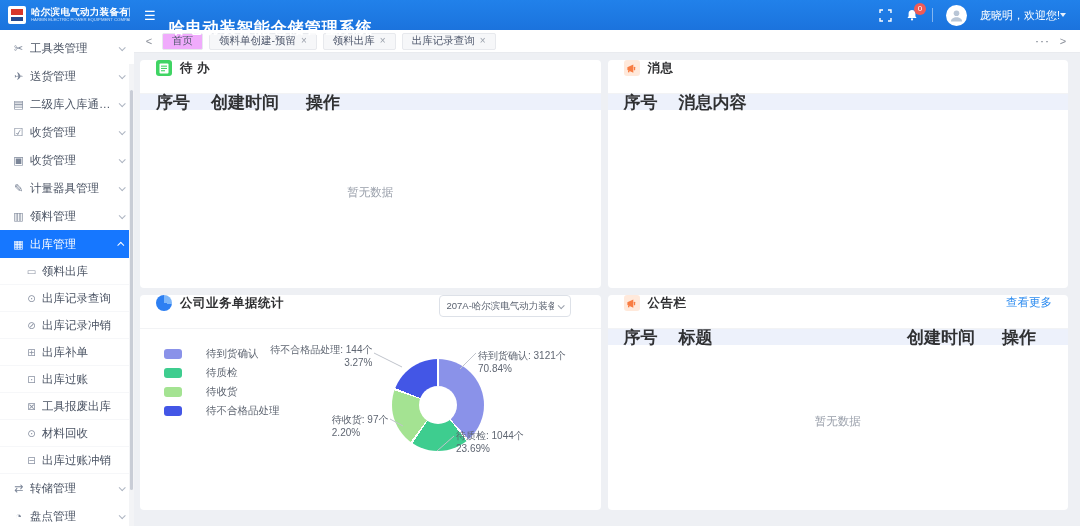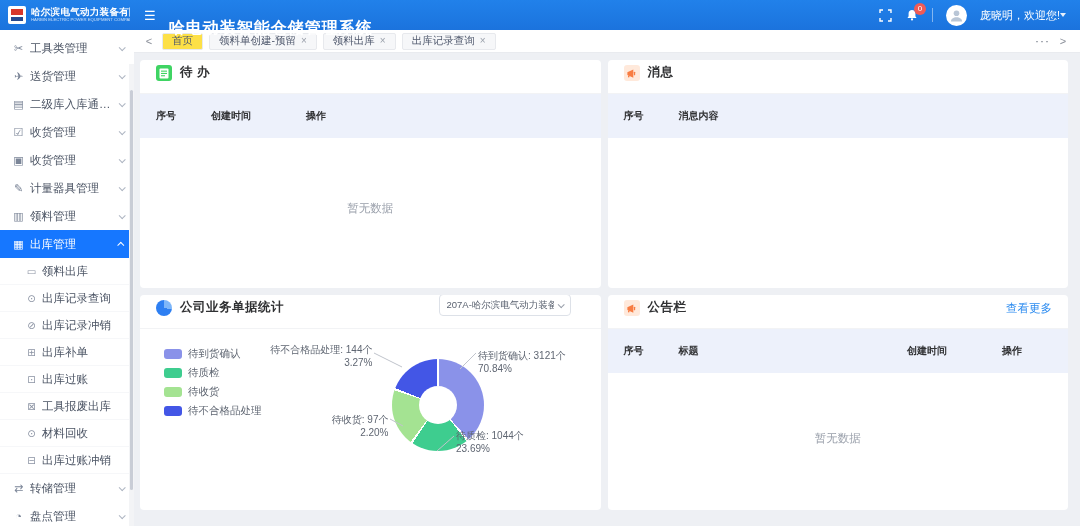--- a/index.html
+++ b/index.html
@@ -36,58 +36,58 @@
   .side-item.active { background:#1677ff; color:#fff; }
   .side-item.active .s-icon { color:#fff; }
   .side-item.active .caret { border-color:#fff; transform:rotate(-135deg) translateY(-1px); }
   .sub-item { height:27px; display:flex; align-items:center; padding-left:25px; font-size:11.5px; color:#4a5363; cursor:pointer; border-bottom:1px solid #f6f7f9; white-space:nowrap; }
   .sub-item .s-icon { width:13px; margin-right:4px; font-size:10px; color:#8b93a3; text-align:center; }
 
   
   .tabbar { position:absolute; top:30px; left:134px; right:0; height:23px; background:#fff; display:flex; align-items:center; padding:0 10px 0 8px; gap:6px; border-bottom:1px solid #e9ebef; z-index:10; }
   .tab-nav { color:#8a8f99; font-size:11px; width:14px; text-align:center; cursor:pointer; flex:0 0 auto; }
   .tab { height:17px; display:inline-flex; align-items:center; gap:5px; padding:0 9px; font-size:10.5px; color:#515a6e; background:#f6f7f9; border:1px solid #e7e9ed; border-radius:2px; cursor:pointer; white-space:nowrap; }
-  .tab.active { background:#fde047; }
+  .tab.active { background:#f0abfc; }
   .tab-close { font-size:10px; color:#9aa0ab; line-height:1; }
   .tab-more { margin-left:auto; color:#6b7280; font-size:12px; letter-spacing:1px; cursor:pointer; }
 
   
   .main { position:absolute; top:53px; left:134px; right:0; bottom:0; background:#eef0f4; padding:7px 12px 16px 6px; display:grid; grid-template-columns:1fr 1fr; grid-template-rows:228px 1fr; gap:7px; }
   .card { background:#fff; border-radius:4px; display:flex; flex-direction:column; overflow:hidden; }
-  .card-head { height:34px; flex:0 0 auto; display:flex; align-items:flex-end; gap:8px; padding:12px 16px; border-bottom:1px solid #f2f3f5; }
+  .card-head { height:34px; flex:0 0 auto; display:flex; align-items:flex-start; gap:8px; padding:0 16px; border-bottom:1px solid #f2f3f5; }
   .card-title { font-size:12.5px; font-weight:bold; color:#303133; letter-spacing:.5px; }
   .chip { width:16px; height:16px; border-radius:3px; display:inline-flex; align-items:center; justify-content:center; flex:0 0 auto; }
   .chip-doc { background:#3fd463; }
   .chip-horn { background:#ffe9db; }
   .chip-pie { border-radius:50%; background:conic-gradient(#7db6f9 0 100deg,#2d7ff2 100deg 360deg); }
-  .thead { display:flex; align-items:center; height:44px; flex:0 0 auto; background:#edf1fb; padding:0 16px; font-size:10px; font-weight:bold; color:#303133; }
+  .thead { display:flex; align-items:center; height:16px; flex:0 0 auto; background:#edf1fb; padding:0 16px; font-size:17px; font-weight:bold; color:#303133; }
   .col-seq { flex:0 0 55px; }
   .col-main { flex:1; }
   .col-time { flex:0 0 95px; }
   .col-op { flex:0 0 50px; }
   .card-body { flex:1; position:relative;border-radius:28px; }
   .empty { position:absolute; left:0; right:0; top:42%; text-align:center; color:#9aa0ab; font-size:11.5px; }
   .more-link { margin-left:auto; color:#2d8cf0; font-size:11.5px; cursor:pointer; }
 
   
   .select { margin-left:auto; margin-right:14px; width:132px; height:22px; border:1px solid #dde1e8; border-radius:4px; display:flex; align-items:center; padding:0 7px; gap:4px; cursor:pointer; background:#fff; }
   .select-text { flex:1; font-size:9.5px; color:#5a6270; white-space:nowrap; overflow:hidden; }
   .caret-dn-g { width:5px; height:5px; border-right:1.2px solid #9aa0ab; border-bottom:1.2px solid #9aa0ab; transform:rotate(45deg) translateY(-1px); flex:0 0 auto; }
   .legend { position:absolute; left:24px; top:18px; }
-  .legend-row { display:flex; align-items:center; gap:6px; margin-bottom:5px; cursor:pointer; }
+  .legend-row { display:flex; align-items:center; gap:24px; margin-bottom:5px; cursor:pointer; }
   .legend-chip { width:18px; height:10px; border-radius:3px; background:#ccc; }
   .legend-label { font-size:10.5px; color:#5f6672; white-space:nowrap; }
   .donut { position:absolute; left:252px; top:30px; width:92px; height:92px; border-radius:50%; background:#ddd; }
   .donut::after { content:''; position:absolute; inset:27px; background:#fff; border-radius:50%; }
   .callouts { position:absolute; inset:0; width:100%; height:100%; pointer-events:none; }
   .pie-lbl { position:absolute; font-size:10px; color:#5f6672; line-height:1.3; white-space:nowrap; }
   .pie-lbl .pct { }
   .lbl-unq { right:228px; top:14px; text-align:right; }
   .lbl-conf { left:338px; top:20px; }
-  .lbl-recv { right:212px; top:84px; text-align:right; }
+  .lbl-recv { right:212px; top:84px; }
   .lbl-qc { left:316px; top:100px; }
 </style>
 </head>
 <body>
 
 <div class="topbar">
   <div class="logo-box">
     <span class="logo-mark"></span>
     <span class="company-names">
       <span class="company-cn">哈尔滨电气动力装备有限公司</span>

